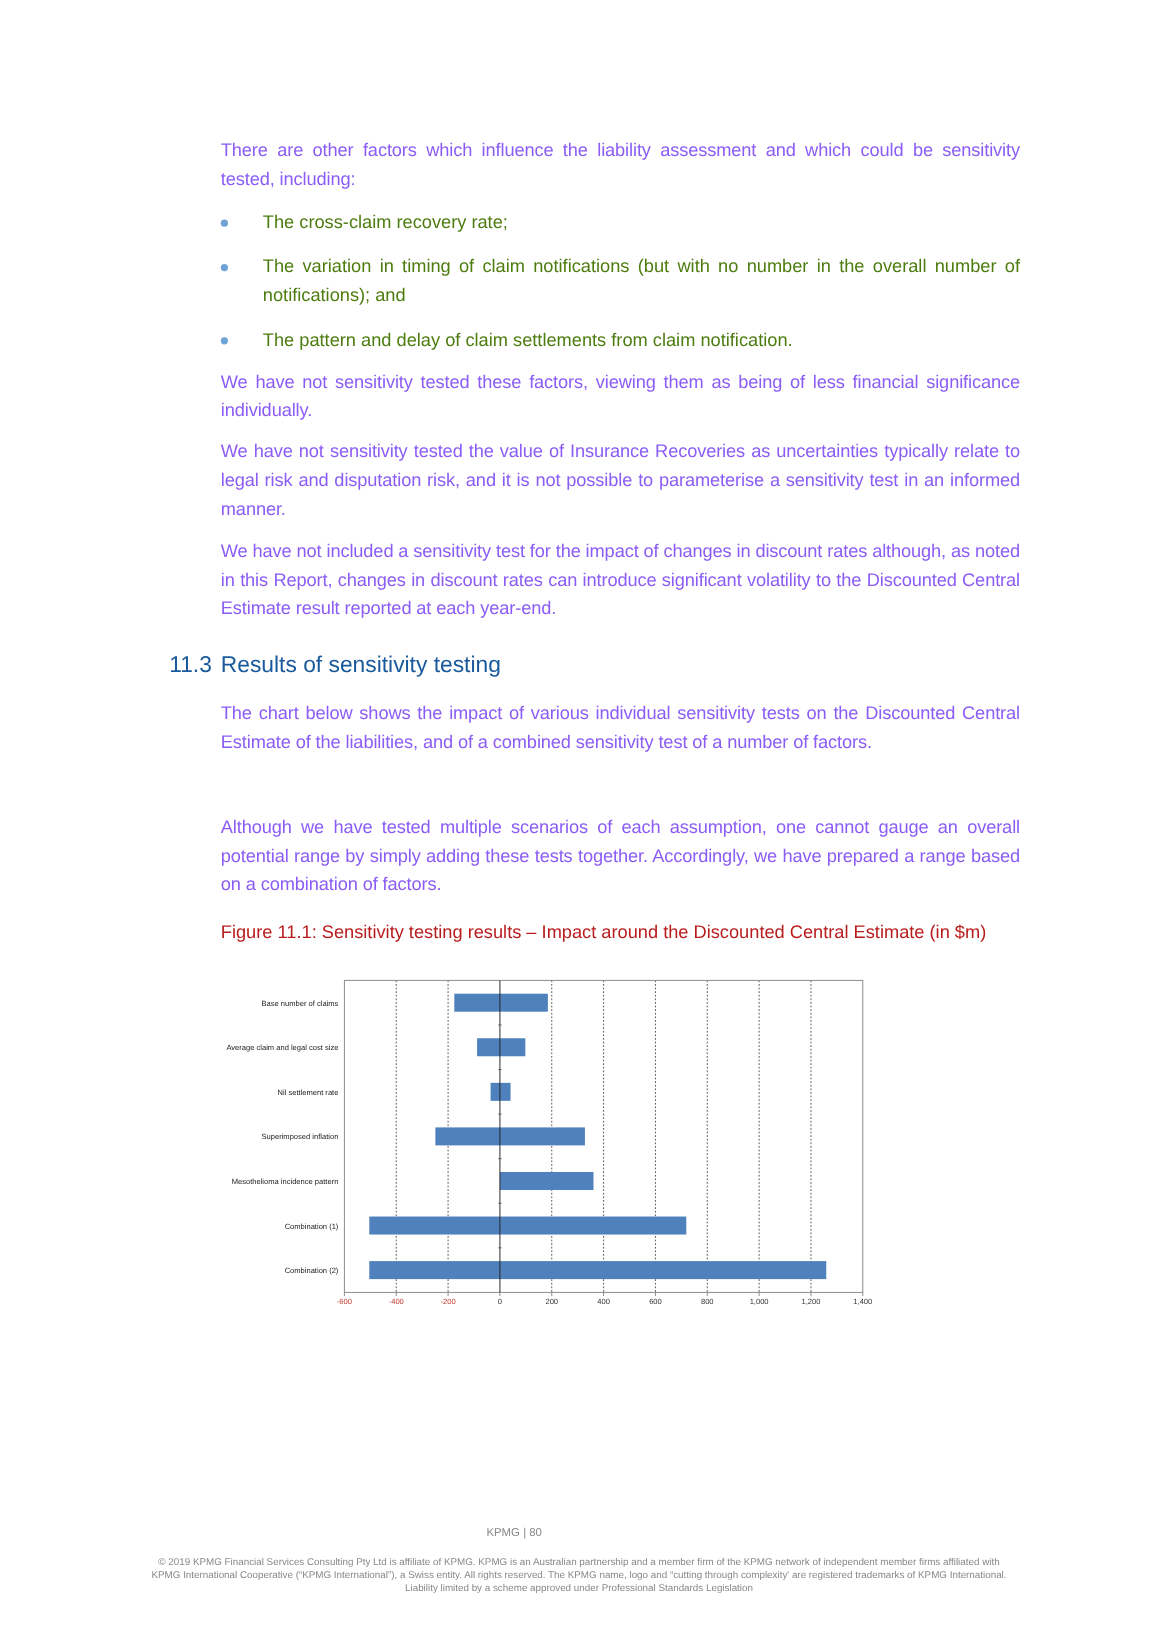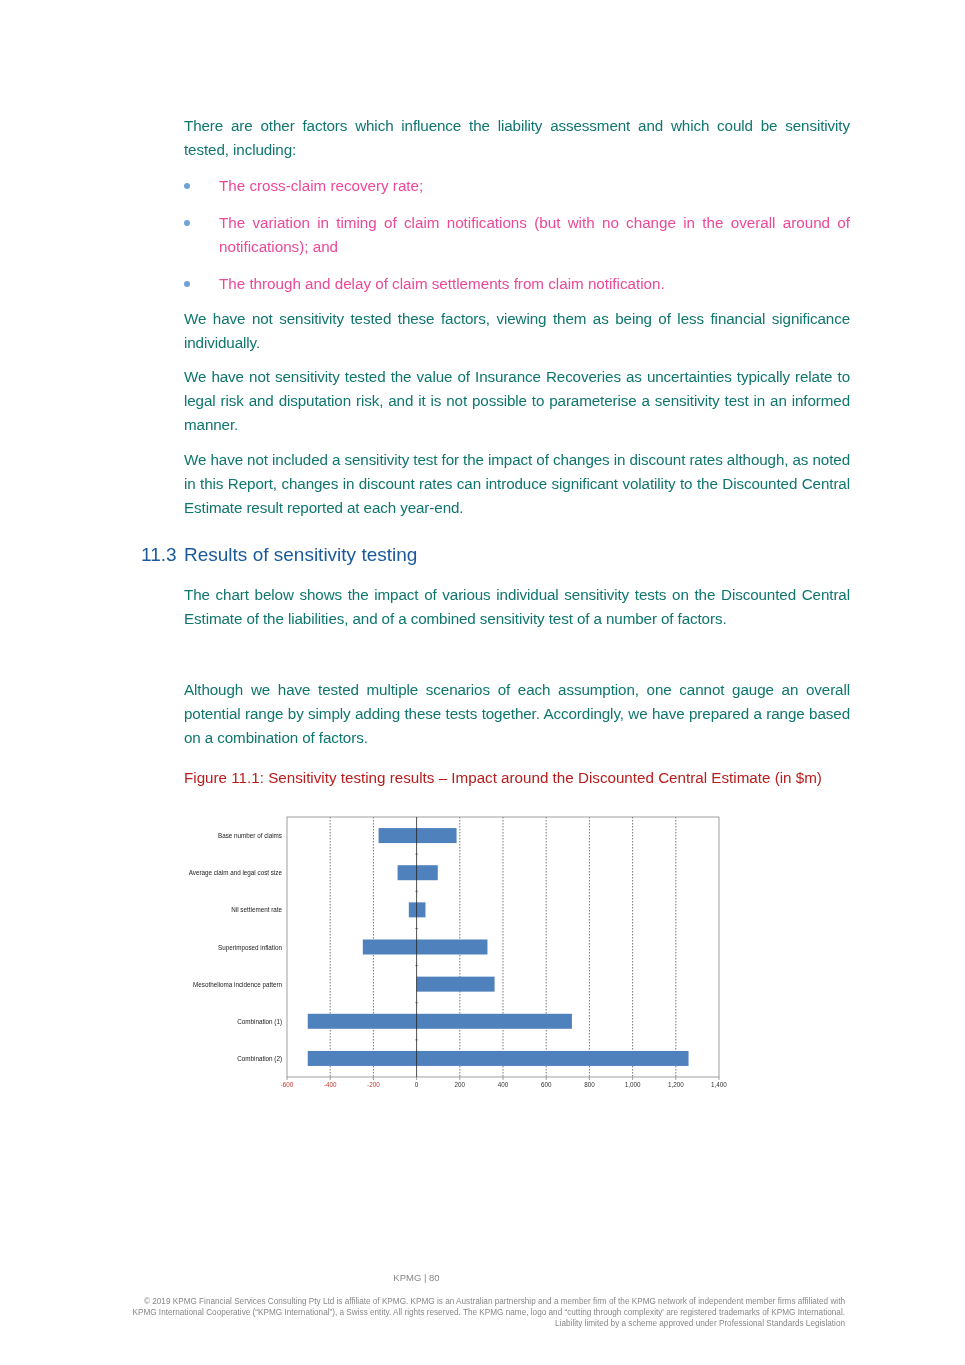--- a/index.html
+++ b/index.html
@@ -1,46 +1,46 @@
 <!DOCTYPE html>
 <html><head>
 <meta charset="utf-8">
 <style>
   html, body { margin: 0; padding: 0; background: #ffffff; }
   body { width: 965px; height: 1365px; position: relative; overflow: hidden;
          font-family: "Liberation Sans", sans-serif; color: #222; }
   .p { position: absolute; left: 184px; width: 666px; font-size: 15.2px; line-height: 24px;
-       text-align: justify; margin: 0; color: #0f766e; letter-spacing: -0.1px; }
+       text-align: justify; margin: 0; color: #8b5cf6; letter-spacing: -0.1px; }
   .bullet { position: absolute; left: 184px; font-size: 15.2px; line-height: 24px; width: 666px; }
   .bullet .dot { position: absolute; left: 0; top: 9px; width: 6px; height: 6px; border-radius: 50%; background: #6fa3d6; }
-  .bullet .txt { position: absolute; left: 35px; width: 631px; text-align: justify; color: #ec4899; }
+  .bullet .txt { position: absolute; left: 35px; width: 631px; text-align: justify; color: #4d7c0f; }
   .h2 { position: absolute; top: 542px; font-size: 19px; color: #1a5a9c; line-height: 26px; }
   .h2 .num { position: absolute; left: 116px; margin-left: 25px; }
   .h2 .ttl { position: absolute; left: 184px; white-space: nowrap; }
   .fig { position: absolute; left: 184px; top: 768px; width: 666px; color: #b91c1c; font-size: 15.2px; line-height: 20px; }
   #chart { position: absolute; left: 170px; top: 800px; }
-  .footer-page { position: absolute; top: 1272px; left: 0; width: 833px; text-align: center; font-size: 9.5px; color: #888; }
-  .footer-copy { position: absolute; top: 1296px; left: 120px; width: 725px; text-align: right; font-size: 8.2px; line-height: 11px; color: #888; }
+  .footer-page { position: absolute; top: 1272px; left: 12px; width: 833px; text-align: center; font-size: 9.5px; color: #888; }
+  .footer-copy { position: absolute; top: 1296px; left: 120px; width: 725px; text-align: center; font-size: 8.2px; line-height: 11px; color: #888; }
 </style>
 </head>
 <body>
 
 <p class="p" style="top:114px;">There are other factors which influence the liability assessment and which could be sensitivity tested, including:</p>
 
 <div class="bullet" style="top:174px;">
   <span class="dot"></span>
   <span class="txt">The cross-claim recovery rate;</span>
 </div>
 <div class="bullet" style="top:211px;">
   <span class="dot"></span>
-  <span class="txt">The variation in timing of claim notifications (but with no change in the overall around of notifications); and</span>
+  <span class="txt">The variation in timing of claim notifications (but with no number in the overall number of notifications); and</span>
 </div>
 <div class="bullet" style="top:272px;">
   <span class="dot"></span>
-  <span class="txt">The through and delay of claim settlements from claim notification.</span>
+  <span class="txt">The pattern and delay of claim settlements from claim notification.</span>
 </div>
 
 <p class="p" style="top:307px;">We have not sensitivity tested these factors, viewing them as being of less financial significance individually.</p>
 <p class="p" style="top:365px;">We have not sensitivity tested the value of Insurance Recoveries as uncertainties typically relate to legal risk and disputation risk, and it is not possible to parameterise a sensitivity test in an informed manner.</p>
 <p class="p" style="top:448px;">We have not included a sensitivity test for the impact of changes in discount rates although, as noted in this Report, changes in discount rates can introduce significant volatility to the Discounted Central Estimate result reported at each year-end.</p>
 
 <div class="h2">
   <span class="num">11.3</span>
   <span class="ttl">Results of sensitivity testing</span>
 </div>

